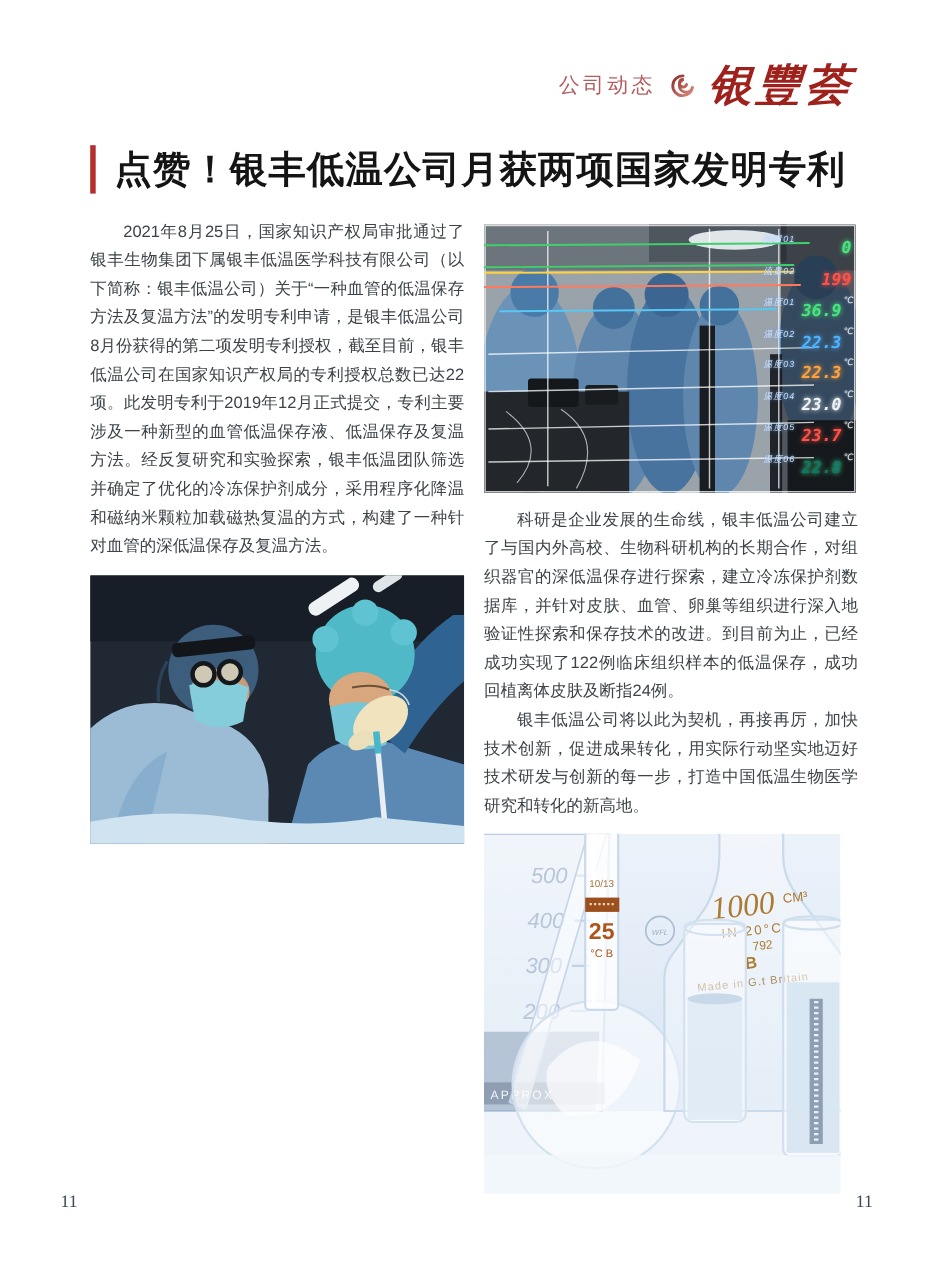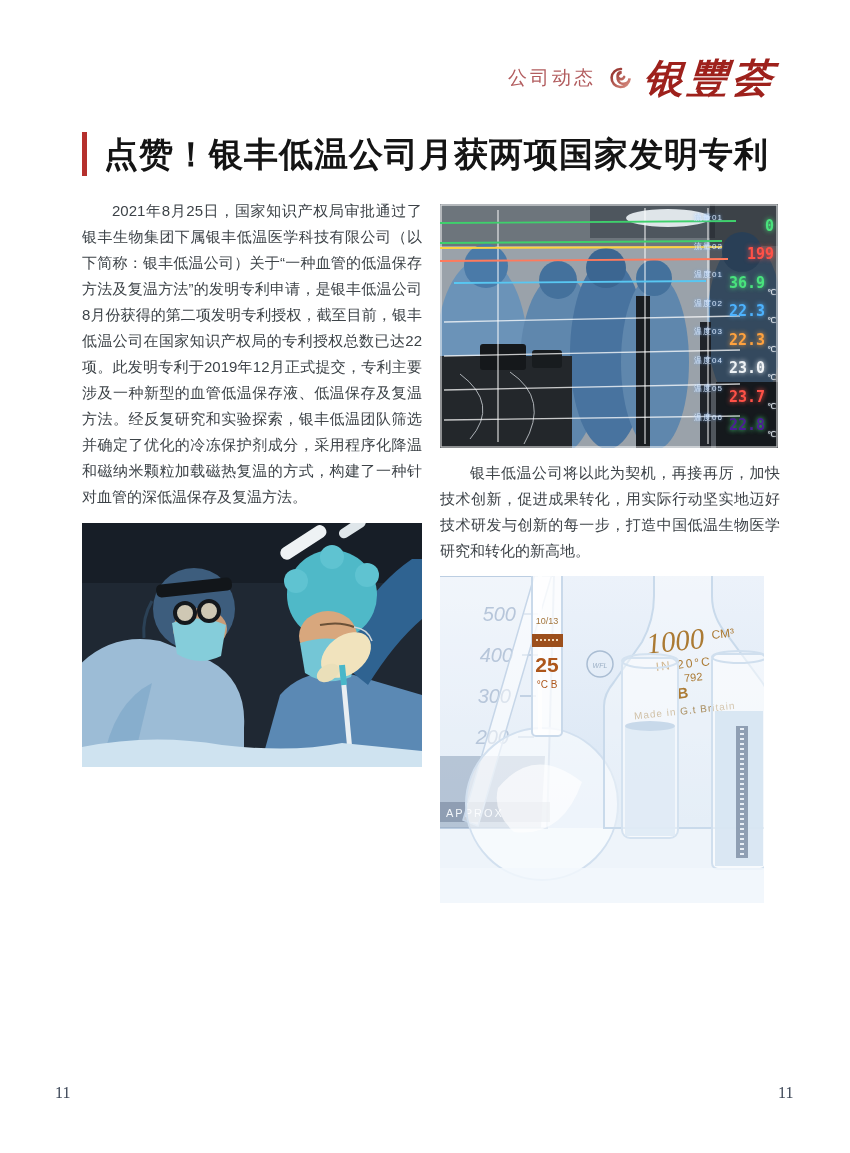--- a/index.html
+++ b/index.html
@@ -24,21 +24,21 @@
   .columns{position:absolute;top:198px;left:82px;width:698px;display:flex;gap:18px;}
   .col{width:340px;}
   .col p{margin:0;font-size:15px;line-height:26px;color:#3d4348;text-align:justify;text-indent:2em;}
   figure{margin:0;padding:0;display:block;position:relative;}
   .fig-surgery{width:340px;height:244px;margin:13px 0 11px 0;}
   .fig-monitor{width:338px;height:244px;margin:6px 0 12px 0;}
   .fig-glass{width:324px;height:327px;margin:12px 0 0 0;}
   figure svg{display:block;}
   
   .readouts{position:absolute;top:7px;right:2px;width:84px;display:flex;flex-direction:column;}
-  .readout{position:relative;height:28.5px;display:flex;align-items:flex-end;justify-content:flex-end;}
+  .readout{position:relative;height:28.5px;display:flex;align-items:flex-start;justify-content:flex-end;font-style:italic;}
   .readout-label{
     position:absolute;left:2px;top:1px;font-size:8px;color:rgba(220,235,255,.9);
     text-shadow:0 0 3px rgba(120,180,255,.9);letter-spacing:1px;
   }
   .readout-value{
     font-family:"DejaVu Sans Mono",monospace;font-weight:bold;font-size:15px;line-height:28px;
   }
   .readout-unit{font-size:8px;color:#e8edf2;margin-left:2px;text-shadow:0 0 2px #9ab;}
   
   .pagenum{position:absolute;top:1084px;font-family:Liberation Serif, serif;
@@ -198,26 +198,27 @@
               <span class="readout-value" style="color: rgb(238, 242, 245); text-shadow: rgb(238, 242, 245) 0px 0px 5px; padding-left: 40px;">23.0</span>
               <span class="readout-unit">℃</span>
             </div>
             <div class="readout">
               <span class="readout-label">温度05</span>
               <span class="readout-value" style="color: rgb(255, 81, 71); text-shadow: rgb(255, 81, 71) 0px 0px 5px; padding-left: 20px;">23.7</span>
               <span class="readout-unit">℃</span>
             </div>
             <div class="readout">
               <span class="readout-label">温度06</span>
-              <span class="readout-value" style="color: #4c1d95; text-shadow: rgb(73, 227, 125) 0px 0px 5px;">22.8</span>
+              <span class="readout-value" style="color: #0f766e; text-shadow: rgb(73, 227, 125) 0px 0px 5px;">22.8</span>
               <span class="readout-unit">℃</span>
             </div>
           </div>
       </figure>
 
+      <p>科研是企业发展的生命线，银丰低温公司建立了与国内外高校、生物科研机构的长期合作，对组织器官的深低温保存进行探索，建立冷冻保护剂数据库，并针对皮肤、血管、卵巢等组织进行深入地验证性探索和保存技术的改进。到目前为止，已经成功实现了122例临床组织样本的低温保存，成功回植离体皮肤及断指24例。</p>
       <p>银丰低温公司将以此为契机，再接再厉，加快技术创新，促进成果转化，用实际行动坚实地迈好技术研发与创新的每一步，打造中国低温生物医学研究和转化的新高地。</p>
 
       <figure class="fig-glass">
         <svg width="324" height="327" viewBox="0 0 324 327" aria-hidden="true">
           <defs>
             <linearGradient id="gbg" x1="0" y1="0" x2="0" y2="1">
               <stop offset="0" stop-color="#ecf2fa"></stop>
                 <stop offset=".75" stop-color="#d9e6f4"></stop>
               <stop offset="1" stop-color="#eaf2fa"></stop>
             </linearGradient>

